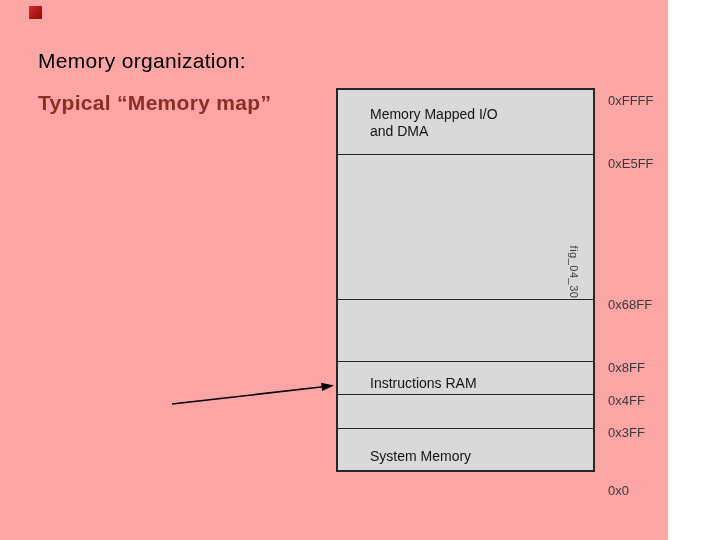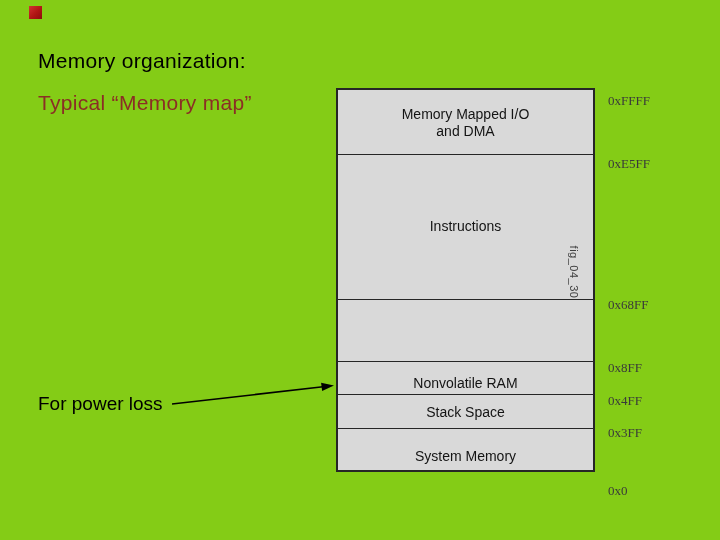--- a/index.html
+++ b/index.html
@@ -1,75 +1,72 @@
 <!DOCTYPE html>
 <html><head>
 <meta charset="utf-8">
 <style>
   html,body{margin:0;padding:0;background:#ffffff;}
   body{width:720px;height:540px;font-family:"Liberation Sans",sans-serif;}
-  .slide{position:relative;width:720px;height:540px;background:#84cc16;overflow:hidden;}
+  .slide{position:relative;width:668px;height:540px;background:#fca5a5;overflow:hidden;}
 
   .accent-square{position:absolute;left:29px;top:6px;width:13px;height:13px;
     background:linear-gradient(135deg,#d23230 0%,#b01513 55%,#8c0d0c 100%);}
 
   .title{position:absolute;left:38px;top:49px;font-size:21px;letter-spacing:.3px;color:#000000;white-space:nowrap;}
-  .subtitle{position:absolute;left:38px;top:91px;font-size:21px;letter-spacing:.3px;color:#8b2e25;white-space:nowrap;}
+  .subtitle{position:absolute;left:38px;top:91px;font-size:21px;letter-spacing:.3px;color:#8b2e25;white-space:nowrap;font-weight:bold;}
   .power-loss{position:absolute;left:38px;top:393px;font-size:19px;color:#000000;white-space:nowrap;}
 
   .arrow-svg{position:absolute;left:166px;top:376px;width:176px;height:34px;}
 
   
   .membox{position:absolute;left:336px;top:88px;width:259px;height:384px;
     background:#d9d9d9;border:2px solid #262626;box-sizing:border-box;}
   .divider{position:absolute;left:0;width:100%;height:1px;background:#262626;}
   .d1{top:64px}.d2{top:209px}.d3{top:271px}.d4{top:304px}.d5{top:338px}
-  .seclabel{position:absolute;left:0;width:100%;text-align:center;
-    font-size:14px;line-height:17px;color:#141414;}
+  .seclabel{position:absolute;left:0;width:100%;
+    font-size:14px;line-height:17px;color:#141414;padding-left:32px;}
   .s1{top:16px}.s2{top:128px}.s3{top:240px}.s4{top:285px}.s5{top:314px}.s6{top:358px}
   .figlabel{position:absolute;left:236px;top:182px;transform:translate(-50%,-50%) rotate(90deg);
     font-size:11px;letter-spacing:.5px;color:#3f3f3f;white-space:nowrap;}
 
   
-  .addr{position:absolute;left:608px;font-size:13px;line-height:13px;color:#3a3a3a;white-space:nowrap;font-family:Liberation Serif, serif;}
+  .addr{position:absolute;left:608px;font-size:13px;line-height:13px;color:#3a3a3a;white-space:nowrap;}
   .a0{top:94px}.a1{top:157px}.a2{top:298px}.a3{top:361px}.a4{top:394px}.a5{top:426px}.a6{top:484px}
 </style>
 </head>
 <body>
 
 <div class="slide">
 
   <div class="accent-square"></div>
 
   <div class="title">Memory organization:</div>
   <div class="subtitle">Typical “Memory map”</div>
 
-  <div class="power-loss">For power loss</div>
 
   <svg class="arrow-svg" viewBox="0 0 176 34">
     <line x1="6" y1="28" x2="157" y2="10.8" stroke="#000000" stroke-width="1.6"></line>
     <polygon points="168,9.5 156.1,15.1 155.1,6.7" fill="#000000"></polygon>
   </svg>
 
   <div class="membox">
     <div class="divider d1"></div>
     <div class="divider d2"></div>
     <div class="divider d3"></div>
     <div class="divider d4"></div>
     <div class="divider d5"></div>
 
     <div class="seclabel s1">
       <div>Memory Mapped I/O</div>
       <div>and DMA</div>
     </div>
     <div class="seclabel s2">
-      <div>Instructions</div>
     </div>
-    <div class="seclabel s4">Nonvolatile RAM</div>
-    <div class="seclabel s5">Stack Space</div>
+    <div class="seclabel s4">Instructions RAM</div>
     <div class="seclabel s6">System Memory</div>
 
     <div class="figlabel">fig_04_30</div>
   </div>
 
   <span class="addr a0">0xFFFF</span>
   <span class="addr a1">0xE5FF</span>
   <span class="addr a2">0x68FF</span>
   <span class="addr a3">0x8FF</span>
   <span class="addr a4">0x4FF</span>

